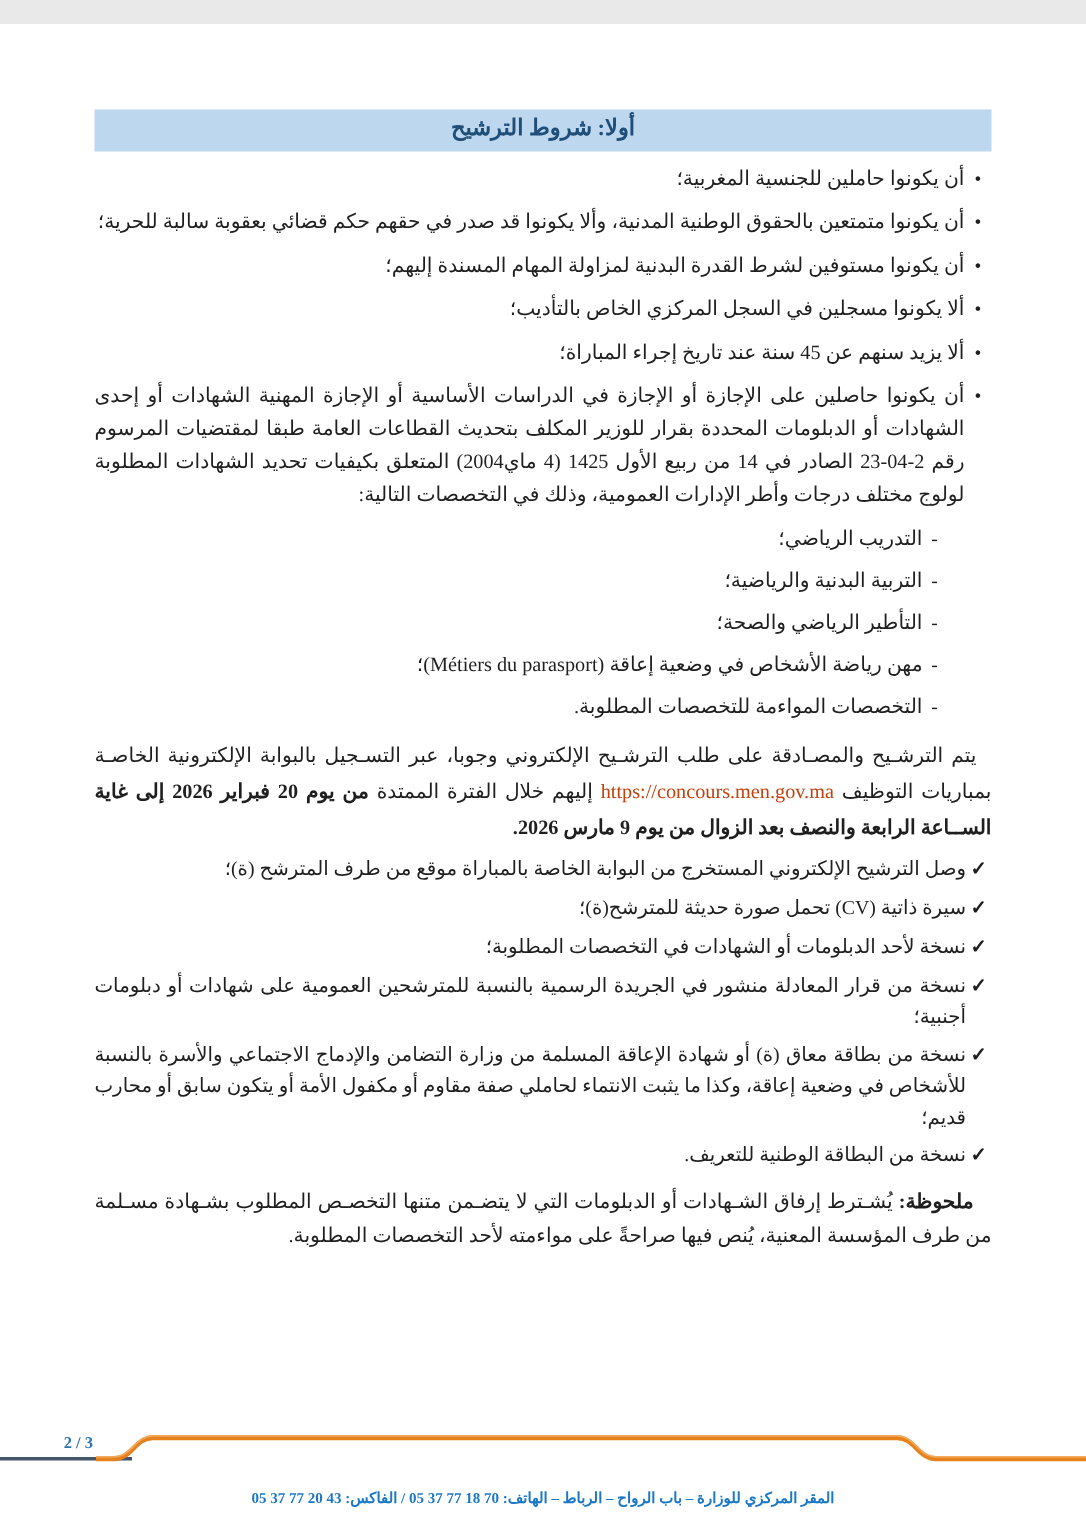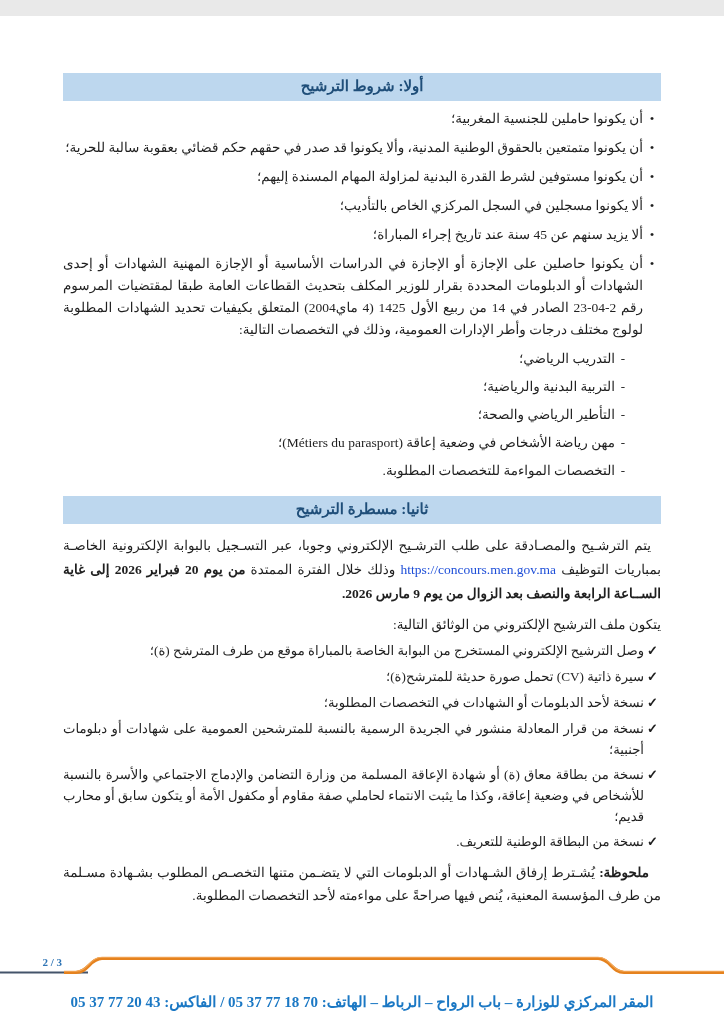--- a/index.html
+++ b/index.html
@@ -51,21 +51,21 @@
   .dash-list{margin:2px 30px 0 0;}
   .dash-list .list-item{margin:6px 0;}
   .dash-list .marker{flex:0 0 16px;}
   .para{
     margin:10px 0 0 0;
     font-size:13.5px;
     line-height:24px;
     text-align:justify;
     text-indent:10px;
   }
-  .url-link{color:#1d4ed8;cursor:pointer;}
+  .url-link{color:#c2410c;cursor:pointer;}
   .bold{font-weight:bold;}
   .sub-heading{
     margin:14px 4px 0 0;
     color:#b06a3b;
     font-weight:bold;
     font-size:14.5px;
     direction:rtl;
   }
   .sub-intro{
     margin:8px 0 0 0;
@@ -101,21 +101,21 @@
     text-align:center;
     color:#39a935;
     font-weight:bold;
     font-size:11.5px;
   }
   .footer-address{
     position:absolute;top:39px;left:0;right:0;
     text-align:center;
     color:#1b78c4;
     font-weight:bold;
-    font-size:15px;
+    font-size:10px;
   }
   .ltr-num{direction:ltr;unicode-bidi:embed;}
 </style>
 </head>
 <body>
 
 <div class="page">
   <div class="content">
 
     <div class="section-bar">
@@ -166,27 +166,23 @@
       <div class="list-item">
         <span class="marker">-</span>
         <span class="item-text">مهن رياضة الأشخاص في وضعية إعاقة (Métiers du parasport)؛</span>
       </div>
       <div class="list-item">
         <span class="marker">-</span>
         <span class="item-text">التخصصات المواءمة للتخصصات المطلوبة.</span>
       </div>
     </div>
 
-    <div class="section-bar" style="margin-top:14px;">
-      <span>ثانيا: مسطرة الترشيح</span>
-    </div>
-
-    <p class="para"><span>يتم الترشـيح والمصـادقة على طلب الترشـيح الإلكتروني وجوبا، عبر التسـجيل بالبوابة الإلكترونية الخاصـة بمباريات التوظيف </span><span class="url-link ltr-num">https://concours.men.gov.ma</span><span> وذلك خلال الفترة الممتدة </span><span class="bold">من يوم 20 فبراير 2026 إلى غاية الســاعة الرابعة والنصف بعد الزوال من يوم 9 مارس 2026.</span></p>
-
-    <p class="sub-intro">يتكون ملف الترشيح الإلكتروني من الوثائق التالية:</p>
+
+    <p class="para"><span>يتم الترشـيح والمصـادقة على طلب الترشـيح الإلكتروني وجوبا، عبر التسـجيل بالبوابة الإلكترونية الخاصـة بمباريات التوظيف </span><span class="url-link ltr-num">https://concours.men.gov.ma</span><span> إليهم خلال الفترة الممتدة </span><span class="bold">من يوم 20 فبراير 2026 إلى غاية الســاعة الرابعة والنصف بعد الزوال من يوم 9 مارس 2026.</span></p>
+
 
     <div class="list check-list">
       <div class="list-item">
         <span class="marker">✓</span>
         <span class="item-text">وصل الترشيح الإلكتروني المستخرج من البوابة الخاصة بالمباراة موقع من طرف المترشح (ة)؛</span>
       </div>
       <div class="list-item">
         <span class="marker">✓</span>
         <span class="item-text">سيرة ذاتية (CV) تحمل صورة حديثة للمترشح(ة)؛</span>
       </div>

